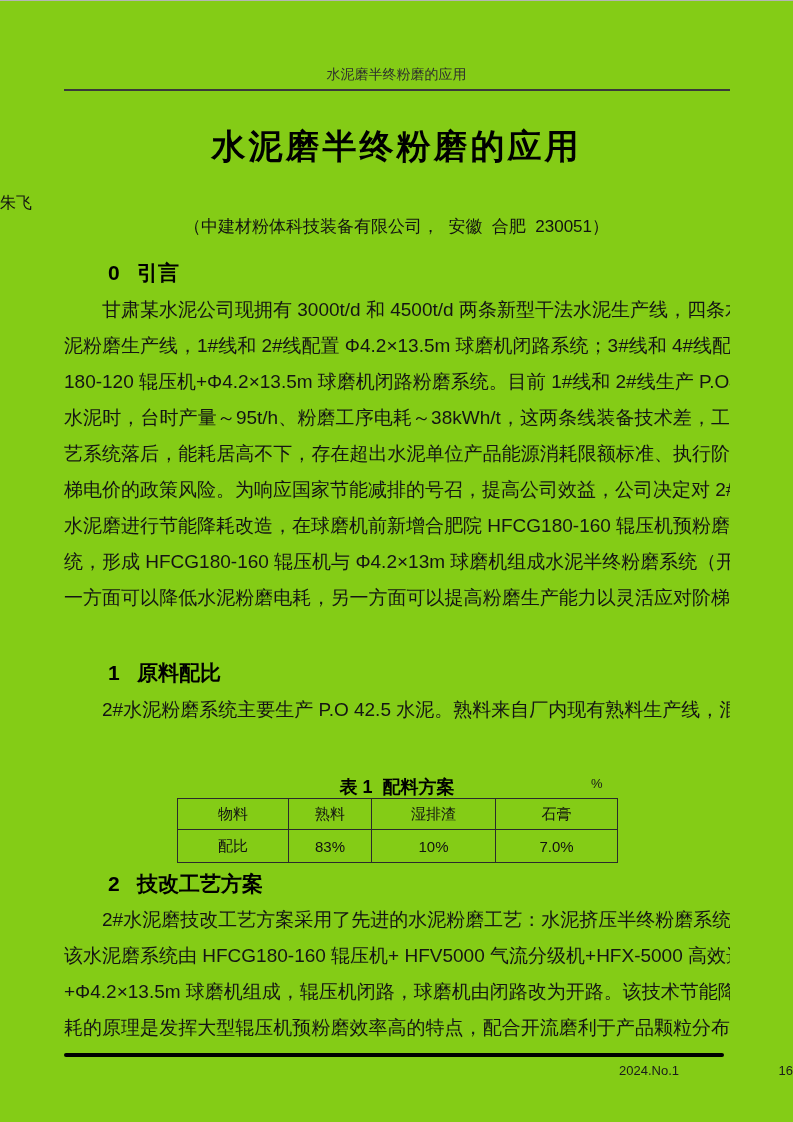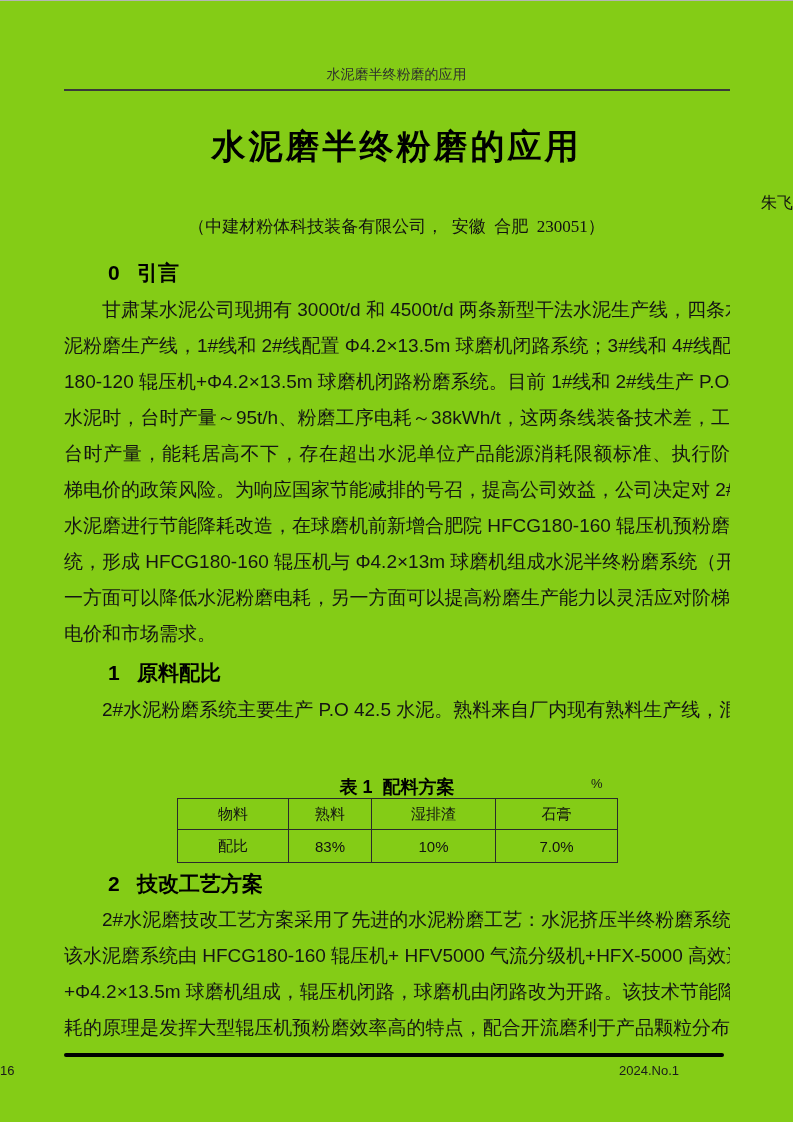--- a/index.html
+++ b/index.html
@@ -22,27 +22,27 @@
     position:absolute; top:88px; left:64px; width:666px;
     border-top:2px solid #3a3a3a;
   }
   .doc-title {
     position:absolute; top:124px; left:0; width:100%;
     text-align:center; font-size:34px; line-height:42px;
     font-weight:bold; color:#000; letter-spacing:3px;
   }
   .author {
     position:absolute; top:192px; left:0; width:100%;
-    text-align:right; font-size:16px; line-height:20px; color:#111;
+    text-align:left; font-size:16px; line-height:20px; color:#111;
     font-family:"Liberation Serif","DejaVu Serif",serif;
   }
   .affiliation {
     position:absolute; top:215px; left:0; width:100%;
     text-align:center; font-size:17px; line-height:21px; color:#111;
-    font-family:Liberation Serif, serif;
+    font-family:Liberation Sans, sans-serif;
     white-space:pre;
   }
   .h1 {
     position:absolute; left:64px; width:666px;
     font-size:21px; line-height:26px; font-weight:bold; color:#000;margin-left:44px;
   }
   .h1 .h-num { display:inline-block; min-width:12px; }
   .h1 .h-text { margin-left:17px; }
   .para { position:absolute; left:64px; width:666px; }
   .ln {
@@ -72,21 +72,21 @@
     font-size:15px; color:#111; padding:0;
   }
   table.tbl1 tr.r0 td { height:30px; }
   table.tbl1 tr.r1 td { height:32px; }
   .footer-rule {
     position:absolute; top:1052px; left:64px; width:660px; height:4px;
     background:#000; border-radius:2px;
   }
   .footer-page {
     position:absolute; top:1062px; left:0; width:100%;
-    text-align:left; font-size:13px; color:#1a1a1a;
+    text-align:right; font-size:13px; color:#1a1a1a;
   }
   .footer-issue {
     position:absolute; top:1062px; right:114px;
     font-size:13px; color:#1a1a1a;
   }
 </style>
 </head>
 <body>
 
 <div class="page">
@@ -100,26 +100,25 @@
 
   <div class="h1" style="top:259px;">
     <span class="h-num">0</span><span class="h-text">引言</span>
   </div>
 
   <div class="para" style="top:291px;">
     <div class="ln indent">甘肃某水泥公司现拥有 3000t/d 和 4500t/d 两条新型干法水泥生产线，四条水</div>
     <div class="ln">泥粉磨生产线，1#线和 2#线配置 Φ4.2×13.5m 球磨机闭路系统；3#线和 4#线配置</div>
     <div class="ln">180-120 辊压机+Φ4.2×13.5m 球磨机闭路粉磨系统。目前 1#线和 2#线生产 P.O42.5</div>
     <div class="ln">水泥时，台时产量～95t/h、粉磨工序电耗～38kWh/t，这两条线装备技术差，工</div>
-    <div class="ln">台时产量，能耗居高不下，存在超出水泥单位产品能源消耗限额标准、执行阶</div>
+    <div class="ln">艺系统落后，能耗居高不下，存在超出水泥单位产品能源消耗限额标准、执行阶</div>
     <div class="ln">梯电价的政策风险。为响应国家节能减排的号召，提高公司效益，公司决定对 2#</div>
     <div class="ln">水泥磨进行节能降耗改造，在球磨机前新增合肥院 HFCG180-160 辊压机预粉磨系</div>
     <div class="ln">统，形成 HFCG180-160 辊压机与 Φ4.2×13m 球磨机组成水泥半终粉磨系统（开路），</div>
     <div class="ln">一方面可以降低水泥粉磨电耗，另一方面可以提高粉磨生产能力以灵活应对阶梯</div>
-    <div class="ln end">电价和市场需求。</div>
   </div>
 
   <div class="h1" style="top:659px;">
     <span class="h-num">1</span><span class="h-text">原料配比</span>
   </div>
 
   <div class="para" style="top:691px;">
     <div class="ln indent">2#水泥粉磨系统主要生产 P.O 42.5 水泥。熟料来自厂内现有熟料生产线，混</div>
   </div>
 

